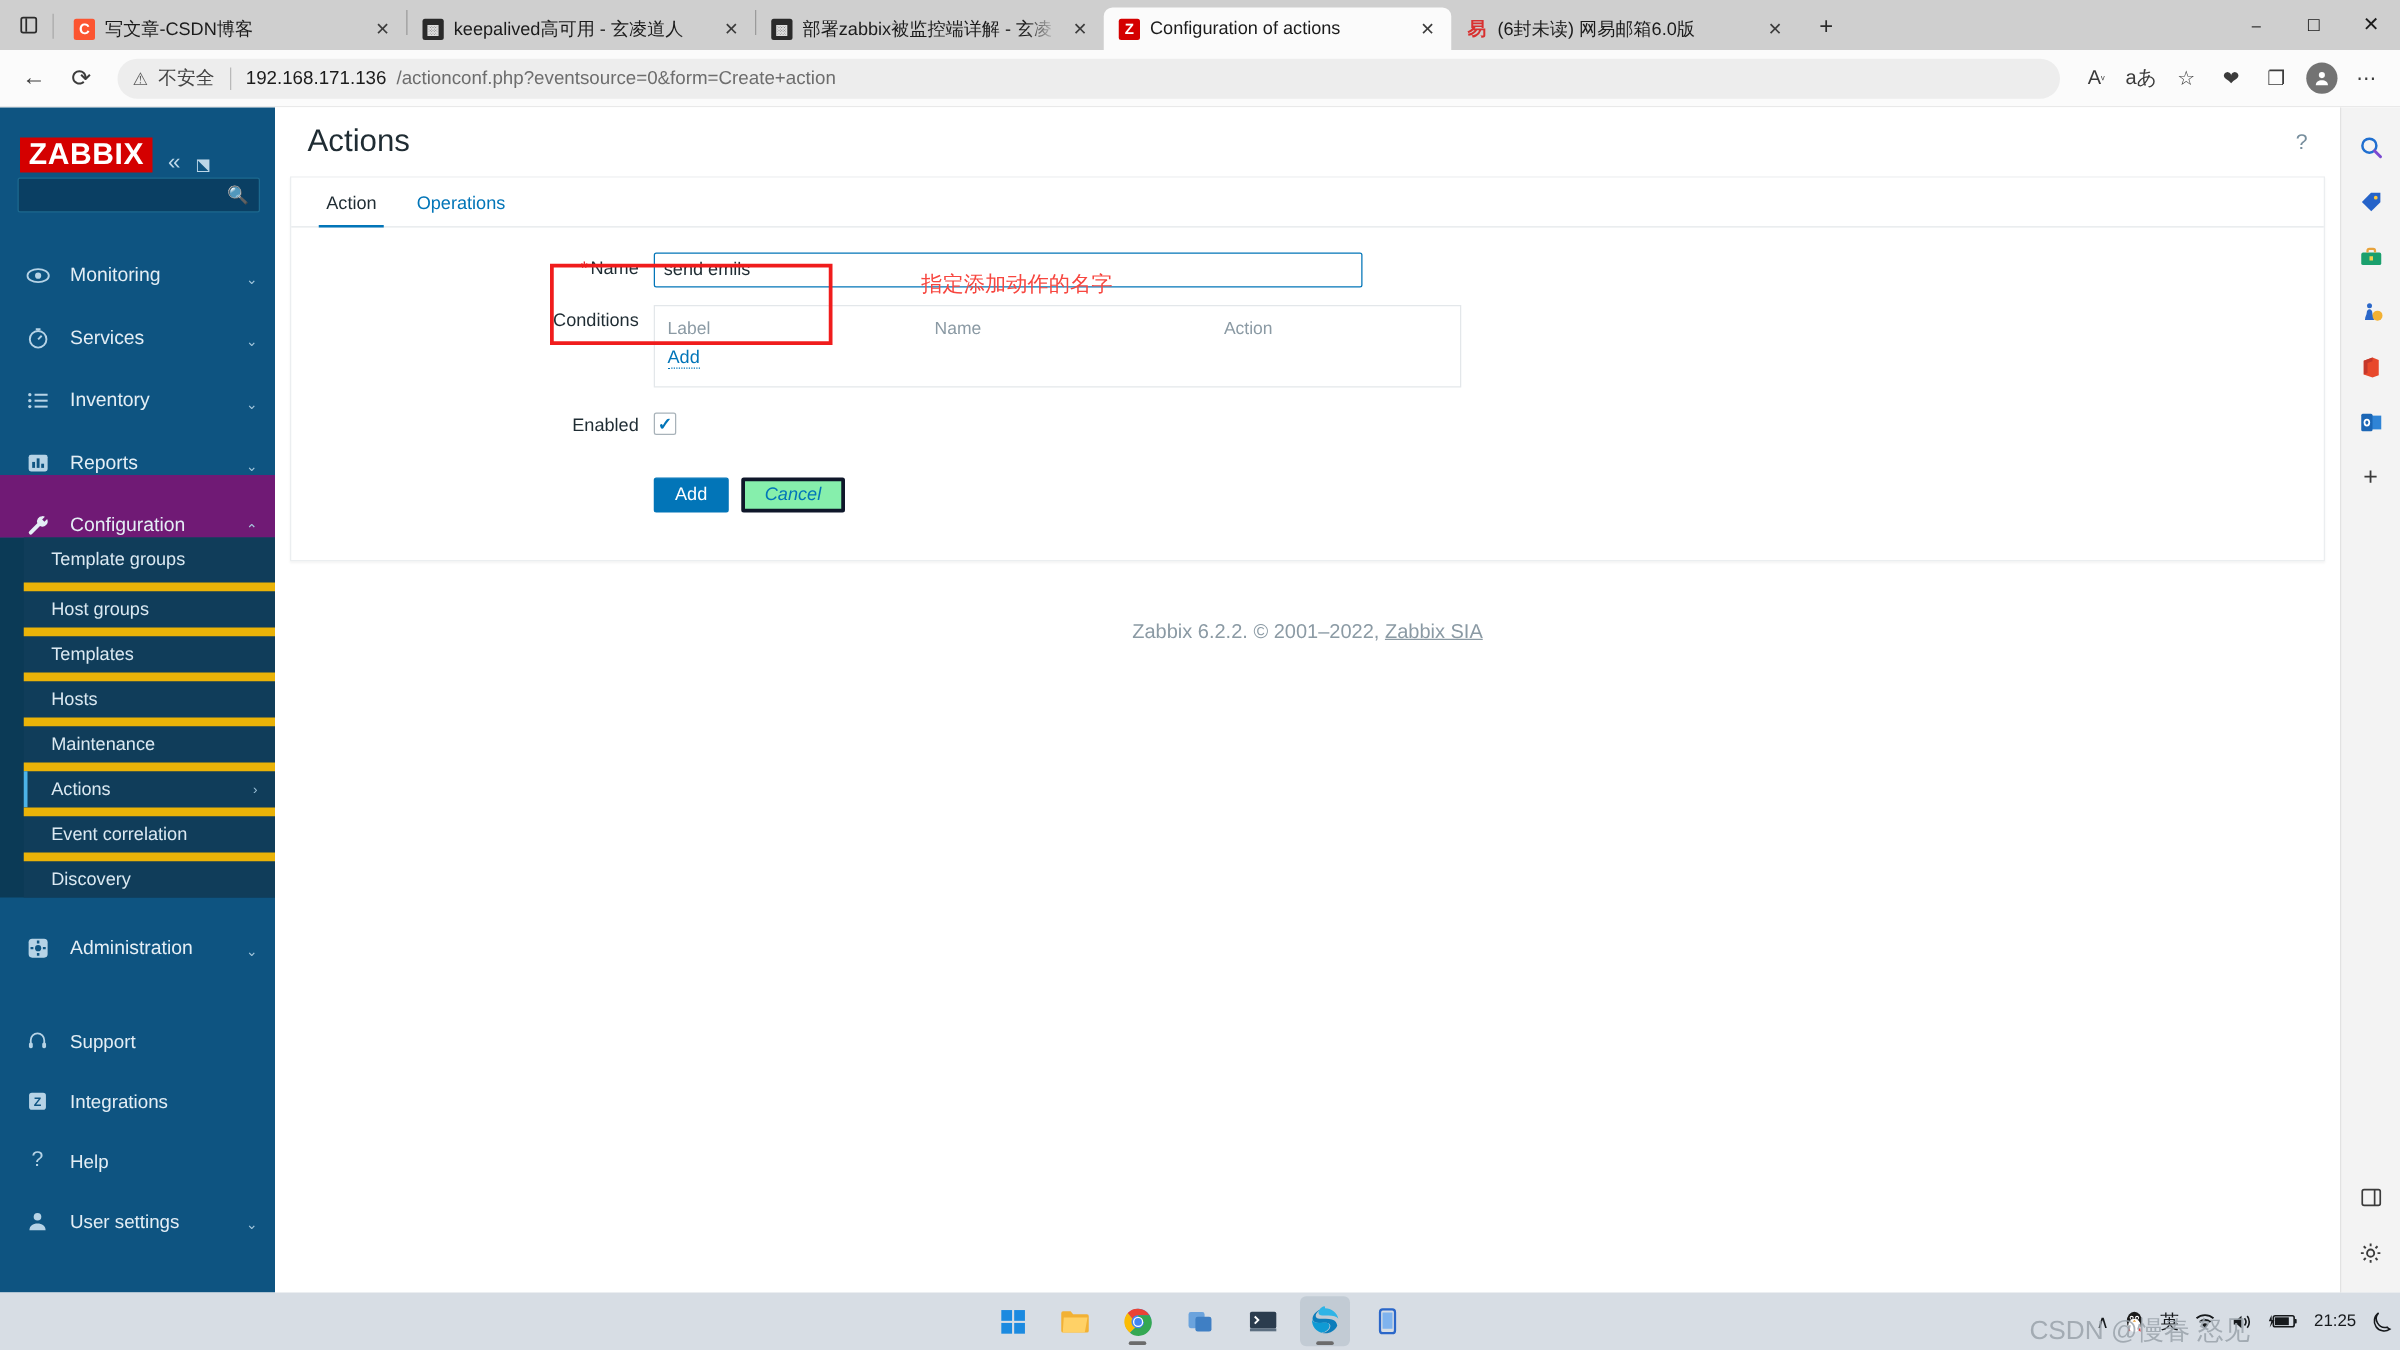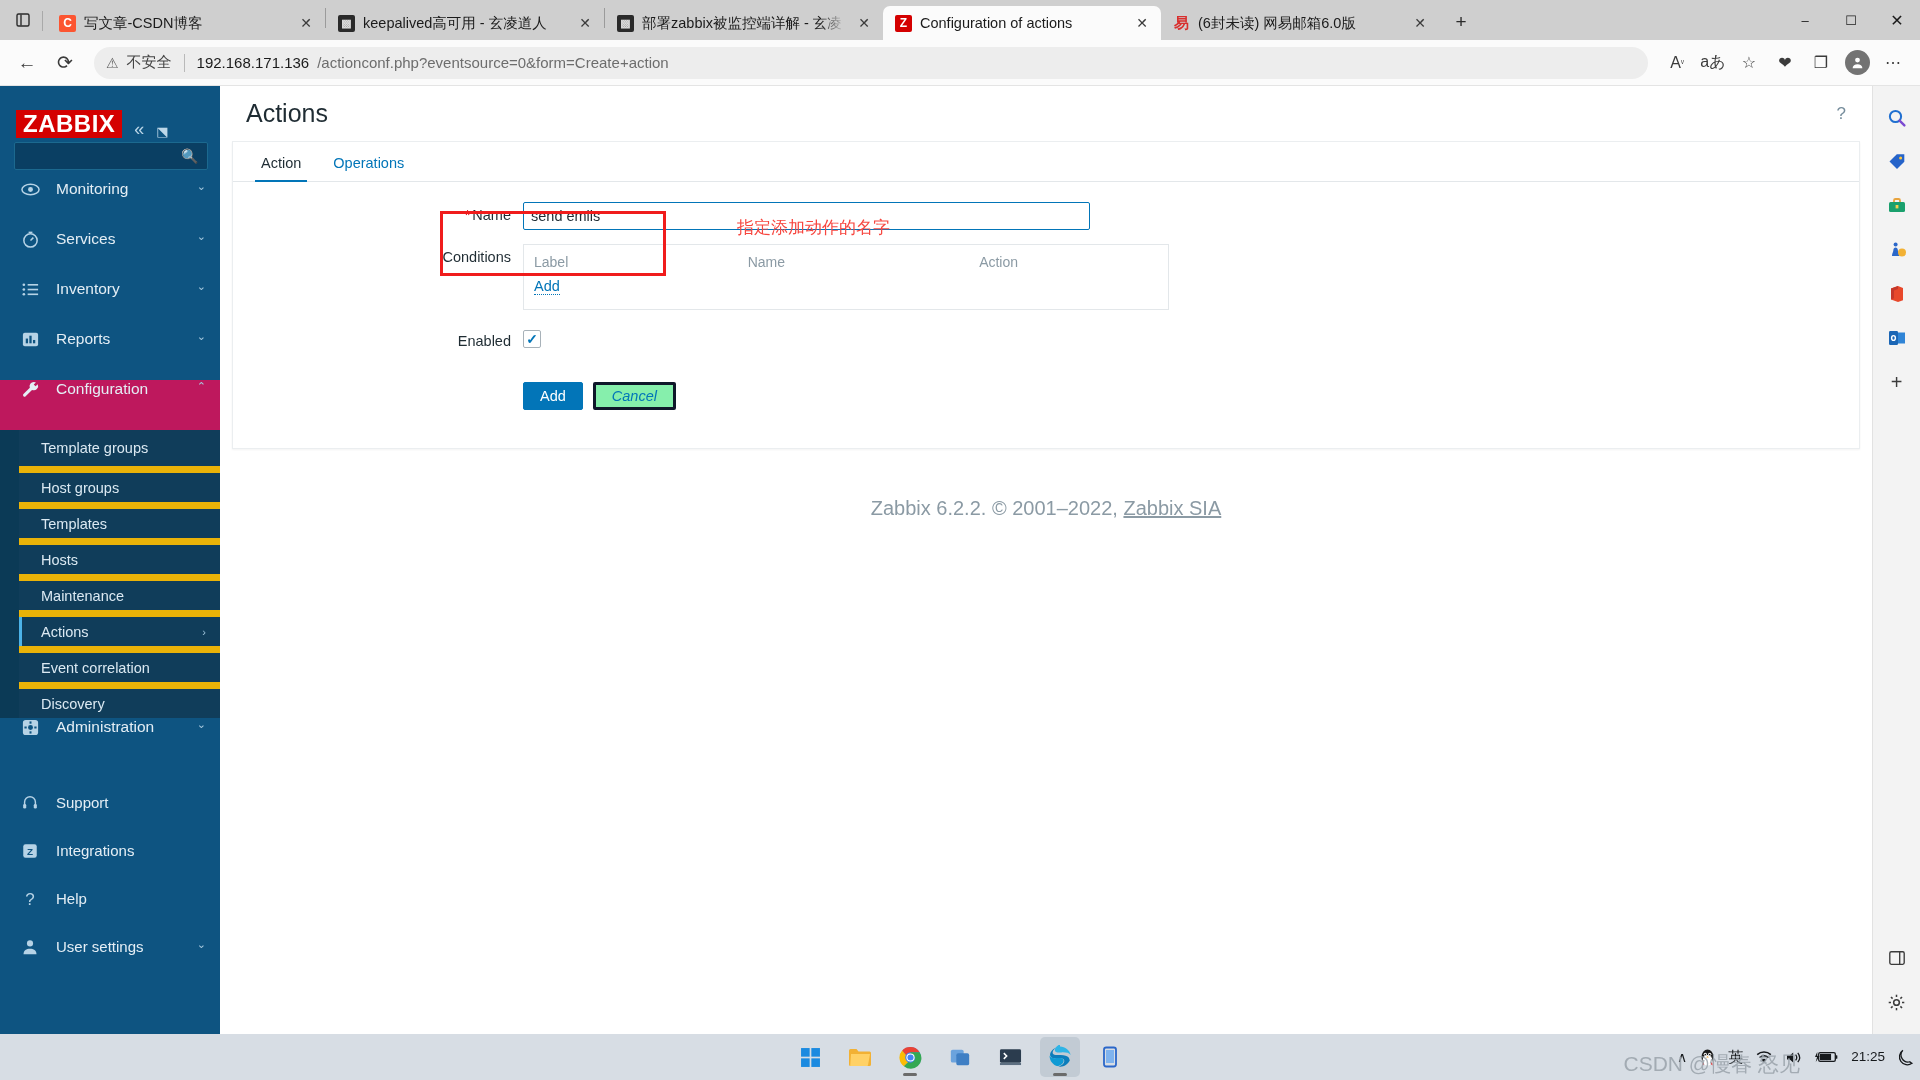--- a/index.html
+++ b/index.html
@@ -88,28 +88,28 @@
   .zbx-collapse { color: #bcd7e8; font-size: 18px; line-height: 1; }
   .zbx-hide { color: #bcd7e8; font-size: 13px; line-height: 1; }
   .zbx-search-wrap { padding: 4px 12px 10px 14px; }
   .zbx-search {
     height: 28px; background: #0a3f63; border: 1px solid #1c698f; border-radius: 2px;
     display: flex; align-items: center; justify-content: flex-end; padding: 0 8px;
   }
   .zbx-search .mag { color: #9fc4da; font-size: 14px; }
   .zbx-nav { display: flex; flex-direction: column; }
   .zbx-item {
-    height: 50px; display: flex; align-items: flex-start; gap: 16px; padding: 0 14px 0 20px;
+    height: 50px; display: flex; align-items: flex-end; gap: 16px; padding: 0 14px 0 20px;
     font-size: 15.5px; color: #e4eef5; position: relative;
   }
   .zbx-item .ico { width: 20px; flex: 0 0 20px; display: flex; align-items: center; justify-content: center;
     color: #b6d3e6; }
   .zbx-item .lbl { flex: 1 1 auto; }
   .zbx-item .chev { font-size: 11px; color: #a7c9de; }
-  .zbx-item.open { background: #be185d; }
+  .zbx-item.open { background: #701a75; }
   .zbx-sub { background: #0b3a56; display: flex; flex-direction: column; padding-left: 19px; }
   .zbx-subitem {
     height: 36px; display: flex; align-items: center; font-size: 14.5px; color: #dbe9f2;
     padding-left: 22px; border-top: 7px solid #eab308; position: relative;
     background: #103d5a;
   }
   .zbx-subitem:first-child { border-top: none; }
   .zbx-subitem.sel::before {
     content: ""; position: absolute; left: 0; top: 0; bottom: 0; width: 3px; background: #4cb3e8;
   }
@@ -159,21 +159,21 @@
     font-weight: bold; margin-top: 2px;
   }
   .hint-row { display: flex; margin-bottom: 12px; }
   .hint-txt { font-size: 14.5px; color: #1f2c33; }
   .btn-row { display: flex; gap: 10px; }
   .btn { height: 28px; padding: 0 16px; border-radius: 2px; font-size: 14.5px;
     display: flex; align-items: center; justify-content: center; font-family: "Liberation Sans", sans-serif; }
   .btn-primary { background: #0275b8; color: #fff; border: 1px solid #0275b8; }
   .btn-secondary { background: #86efac; color: #0275b8; border: 3px solid #0f172a; font-style: italic; }
 
-  .zbx-footer { margin-top: 48px; text-align: center; font-size: 20px; color: #8b9aa4; }
+  .zbx-footer { margin-top: 48px; text-align: center; font-size: 16px; color: #8b9aa4; }
   .zbx-footer a { color: #8b9aa4; text-decoration: underline; }
 
   
   .ann-box {
     position: absolute; border: 3px solid #f01c1c; pointer-events: none;
   }
   .ann-text {
     position: absolute; color: #f7463f; font-size: 17px; white-space: nowrap;
     font-family: "Liberation Sans", sans-serif;
   }

